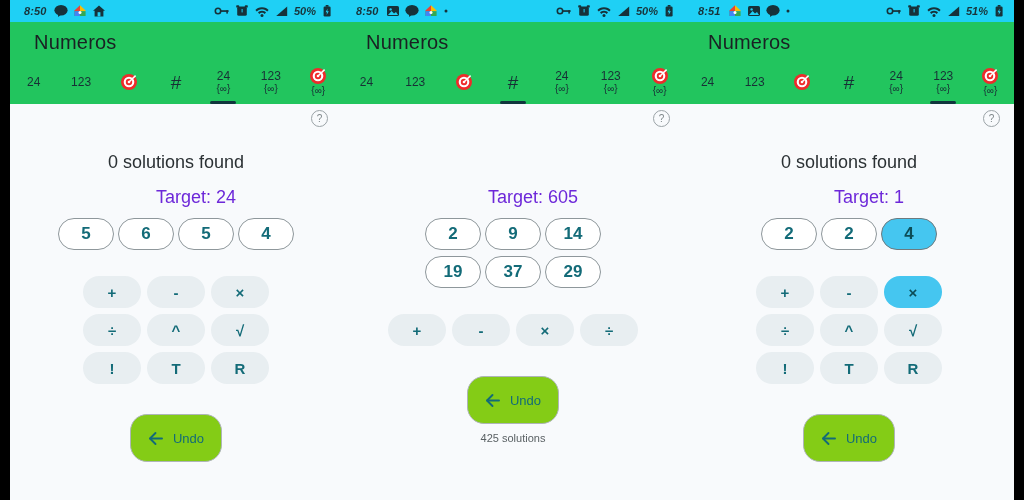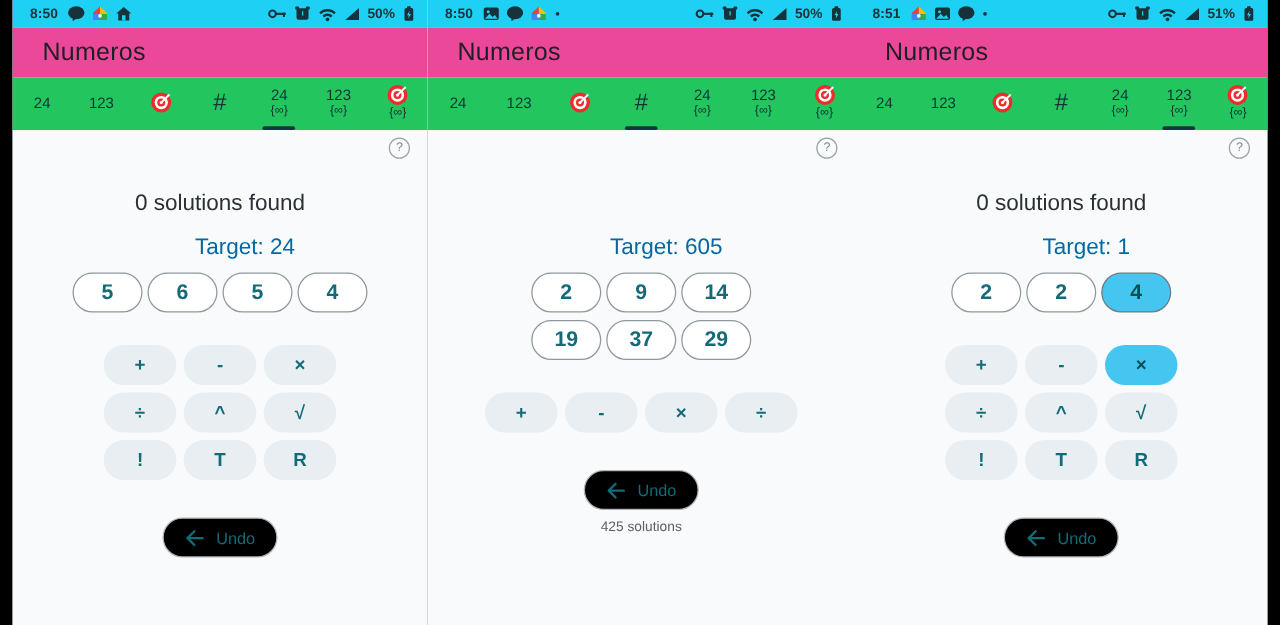--- a/index.html
+++ b/index.html
@@ -32,30 +32,31 @@
   .statusbar {
     height: 22px;
     background: #1fd0f5;
     display: flex;
     align-items: center;
     justify-content: space-between;
     padding: 0 10px 0 14px;
     font-size: 11px;
     color: #18333a;
     font-weight: 600;
+    font-style: italic;
   }
   .sb-left, .sb-right { display: flex; align-items: center; gap: 5px; }
   .sb-time { margin-right: 3px; letter-spacing: .1px; }
   .sb-ico { display: inline-flex; align-items: center; line-height: 0; }
   .sb-pct { font-weight: 600; margin: 0 1px; }
 
   
   .appbar {
     height: 40px;
-    background: #ec4899;
+    background: #22c55e;
     display: flex;
     align-items: center;
     padding-left: 24px;
   }
   .app-title {
     font-size: 20px;
     color: #1a2023;
     font-weight: 400;
     letter-spacing: .2px;
   }
@@ -116,21 +117,21 @@
   .solutions-found {
     text-align: center;
     font-size: 18px;
     color: #2a3033;
     margin-top: 44px;
     font-weight: 400;
   }
   .target {
     text-align: center;
     font-size: 18px;
-    color: #0369a1;
+    color: #6d28d9;
     margin-top: 14px;
     font-weight: 400;
     padding-left: 40px;
   }
 
   .chips {
     display: flex;
     justify-content: center;
     gap: 4px;
     margin-top: 10px;
@@ -174,26 +175,26 @@
     display: flex; align-items: center; justify-content: center;
     cursor: pointer;
     border: none;
     font-family: "Liberation Sans", sans-serif;
   }
   .op.sel { background: #45c6f0; color: #0c4d57; }
 
   .action-wrap { display: flex; flex-direction: column; align-items: center; }
   .action-btn {
     margin-top: 30px;
-    height: 32px;
+    height: 48px;
     min-width: 92px;
     padding: 0 16px;
     border-radius: 17px;
     border: 1px solid #aeb5b8;
-    background: #000000;
+    background: #84cc16;
     color: #136b78;
     font-size: 13px;
     display: flex; align-items: center; justify-content: center;
     gap: 9px;
     cursor: pointer;
     font-family: "Liberation Sans", sans-serif;
   }
   .sub-note {
     margin-top: 8px;
     font-size: 11px;

